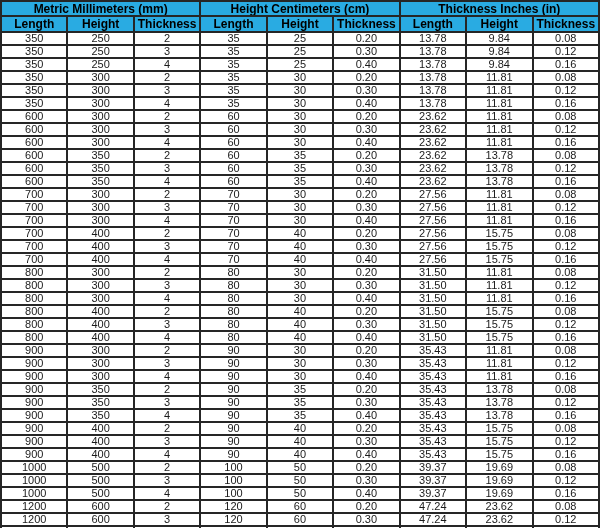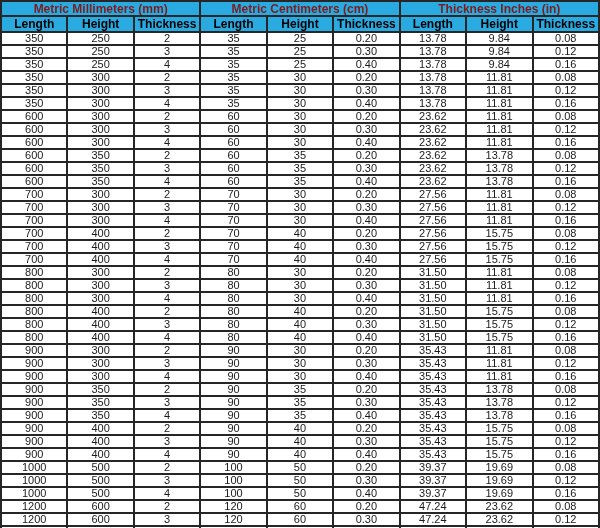--- a/index.html
+++ b/index.html
@@ -24,21 +24,21 @@
     padding: 0;
     margin: 0;
     text-align: center;
     vertical-align: middle;
     white-space: nowrap;
     overflow: hidden;
     line-height: 1;
   }
   tr.group-row th {
     background: #29abe2;
-    color: #7f1d1d;
+    color: #000000;
     font-weight: bold;
     font-size: 12px;
     height: 13px;
   }
   tr.col-row th {
     background: #29abe2;
     color: #000000;
     font-weight: bold;
     font-size: 12px;
     height: 14px;
@@ -51,21 +51,21 @@
     font-weight: normal;
   }
 </style>
 </head>
 <body>
 
 <table class="conv">
   <thead>
     <tr class="group-row">
       <th colspan="3">Metric Millimeters (mm)</th>
-      <th colspan="3">Metric Centimeters (cm)</th>
+      <th colspan="3">Height Centimeters (cm)</th>
       <th colspan="3">Thickness Inches (in)</th>
     </tr>
     <tr class="col-row">
       <th>Length</th>
       <th>Height</th>
       <th>Thickness</th>
       <th>Length</th>
       <th>Height</th>
       <th>Thickness</th>
       <th>Length</th>

